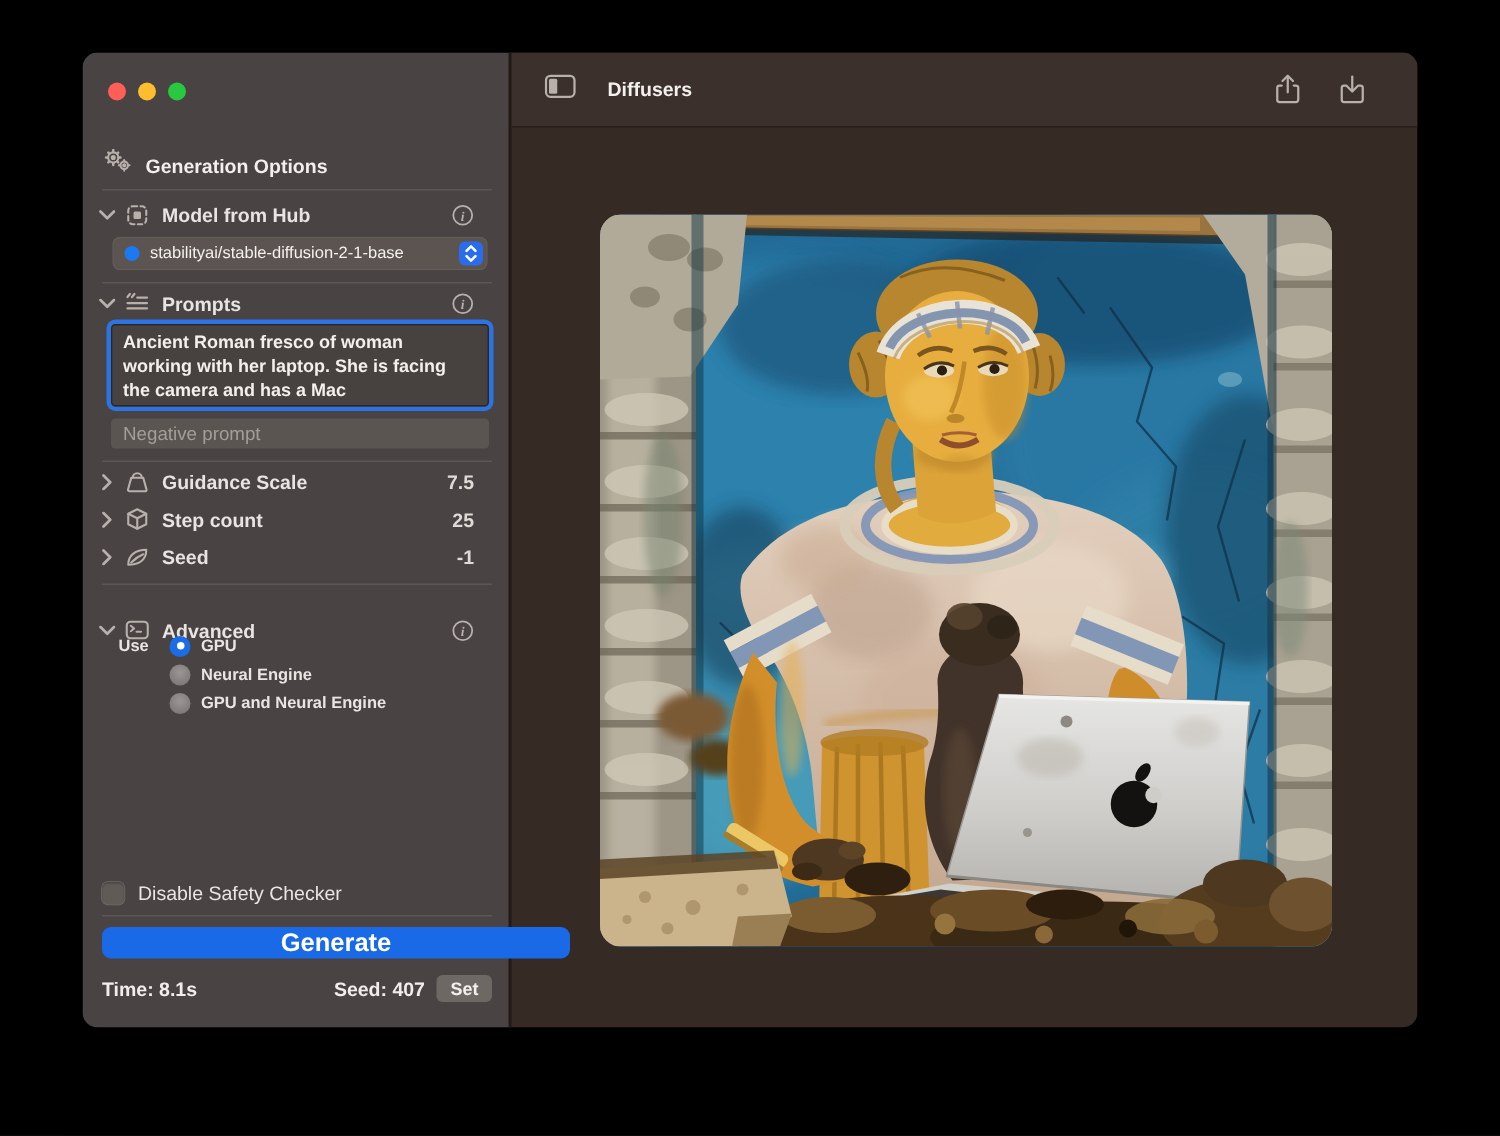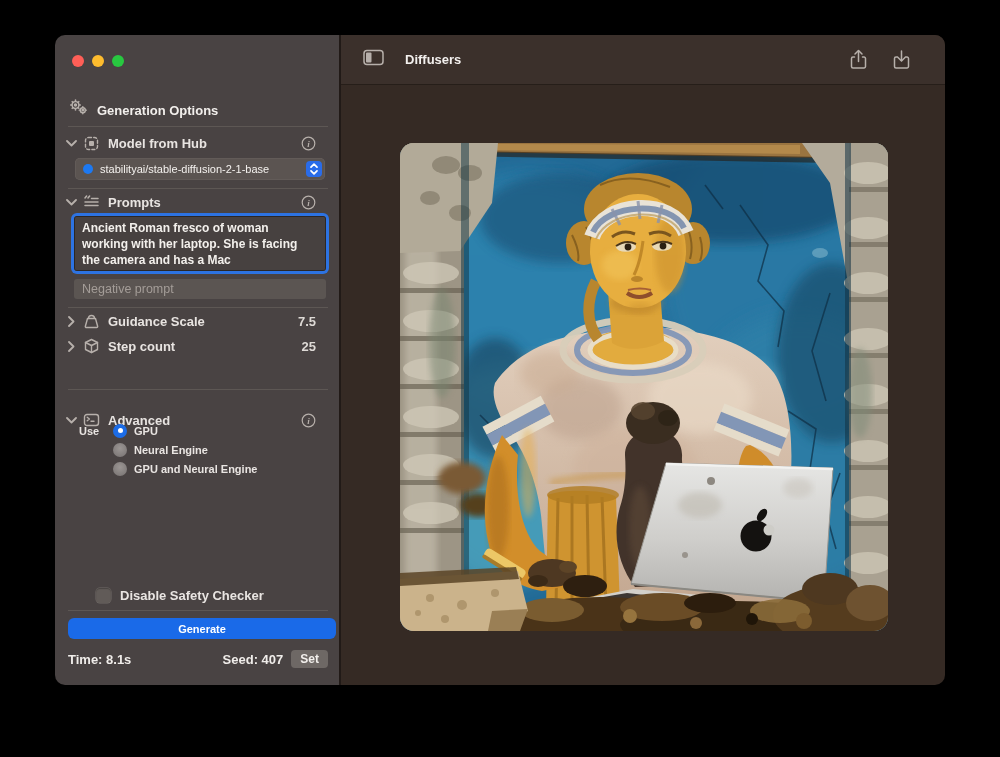--- a/index.html
+++ b/index.html
@@ -45,26 +45,26 @@
   .neg-input::placeholder { color:#a49d98; }
   .use-group { position:absolute; top:386px; left:24px; font-size:11px; font-weight:600; }
   .use-row { display:flex; align-items:center; height:19px; }
   .use-label { width:34px; }
   .radio { width:14px; height:14px; border-radius:50%; margin-right:7px;
            background:radial-gradient(circle at 50% 38%, #9b9694, #767170); }
   .radio.selected { background:#1c6ce6; position:relative; }
   .radio.selected::after { content:""; position:absolute; left:4.5px; top:4.5px; width:5px;
            height:5px; border-radius:50%; background:#fff; }
   .safety { position:absolute; top:553px; left:13px; display:flex; align-items:center;
-            font-size:13px; font-weight:700;margin-left:28px; }
+            font-size:13px; font-weight:400; }
   .checkbox { width:15px; height:15px; border-radius:4px; background:#615b58;
               box-shadow:inset 0 1px 1px rgba(0,0,0,.25), 0 0 0 .5px #716b68; margin-right:9px; }
-  .generate-btn { position:absolute; top:583px; left:13px; width:268px; height:21px;
+  .generate-btn { position:absolute; top:583px; left:13px; width:312px; height:21px;
                   background:#1a6ae8; border:none; border-radius:6px; color:#fff;
-                  font-size:11px; font-weight:bold; font-family:"Liberation Sans", sans-serif; }
+                  font-size:17px; font-weight:bold; font-family:"Liberation Sans", sans-serif; }
   .footer { position:absolute; top:615px; left:13px; width:260px; height:18px; display:flex;
             align-items:center; font-size:13px; font-weight:bold; color:#f0edea; }
   .footer .spacer { flex:1; }
   .set-btn { margin-left:8px; background:#6e6865; border:none; border-radius:4px; color:#f2efec;
              font-size:12px; font-weight:bold; padding:2px 9px;
              font-family:"Liberation Sans", sans-serif; }
   
   .main { flex:1; background:#352a24; display:flex; flex-direction:column; }
   .titlebar { height:50px; flex:0 0 50px; background:#3b302b; border-bottom:1px solid #261e19;
               display:flex; align-items:center; padding:0 35px 0 22px; }
@@ -220,20 +220,38 @@
             <polyline points="2.5,4.5 8.5,7.5 14.5,4.5"></polyline>
             <line x1="8.5" y1="7.5" x2="8.5" y2="14.5"></line>
           </g>
         </svg>
       </span>
       <span class="rlabel">Step count</span>
       <span class="spacer"></span>
       <span class="rvalue">25</span>
     </div>
 
+    <div class="row" style="top:325px">
+      <span class="chev">
+        <svg width="7" height="11" viewBox="0 0 7 11">
+            <polyline points="1,1 5.5,5.5 1,10" class="icon-stroke" stroke-width="1.8"></polyline>
+          </svg>
+      </span>
+      <span class="ricon">
+        <svg width="17" height="15" viewBox="0 0 17 15">
+          <g class="icon-stroke" stroke-width="1.4">
+            <path d="M2.5,12.5 C2.5,6 7.5,2.5 14.5,2.5 C14.5,9.5 9.5,12.5 2.5,12.5 Z"></path>
+            <path d="M4.5,11 C7,8.5 10,6.5 12.5,5.5"></path>
+          </g>
+        </svg>
+      </span>
+      <span class="rlabel">Seed</span>
+      <span class="spacer"></span>
+      <span class="rvalue">-1</span>
+    </div>
 
     <div class="sdiv" style="top:354px"></div>
 
     <div class="row" style="top:374px">
       <span class="chev">
         <svg width="11" height="7" viewBox="0 0 11 7">
             <polyline points="1,1 5.5,5.5 10,1" class="icon-stroke" stroke-width="1.8"></polyline>
           </svg>
       </span>
       <span class="ricon">

